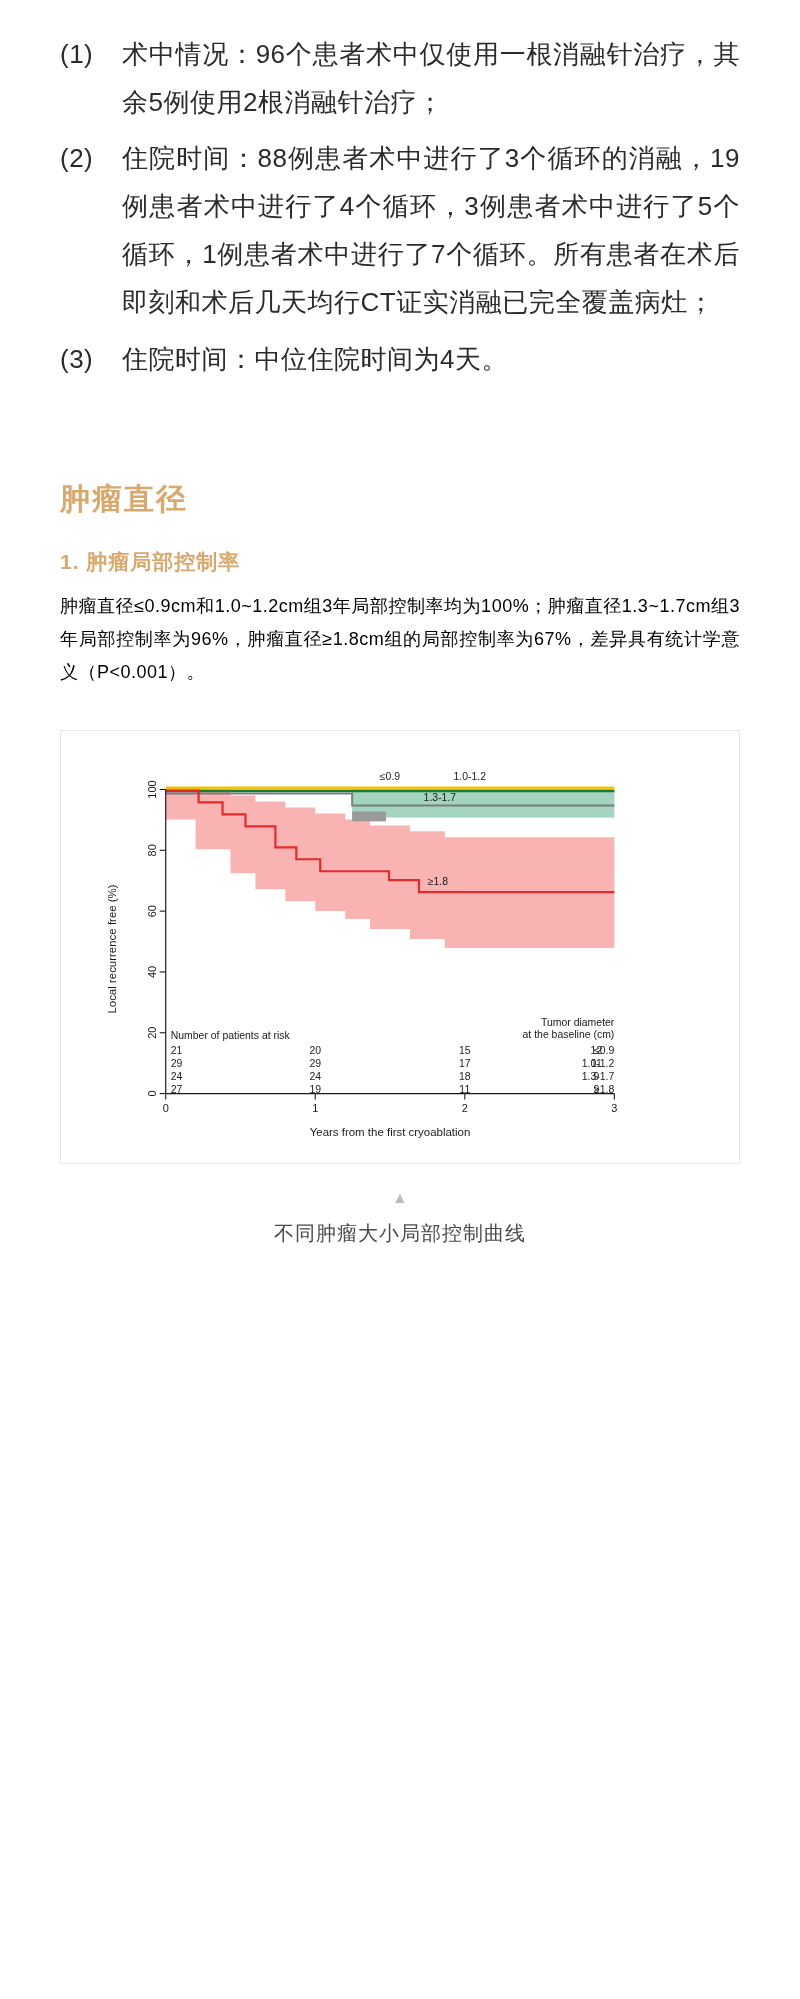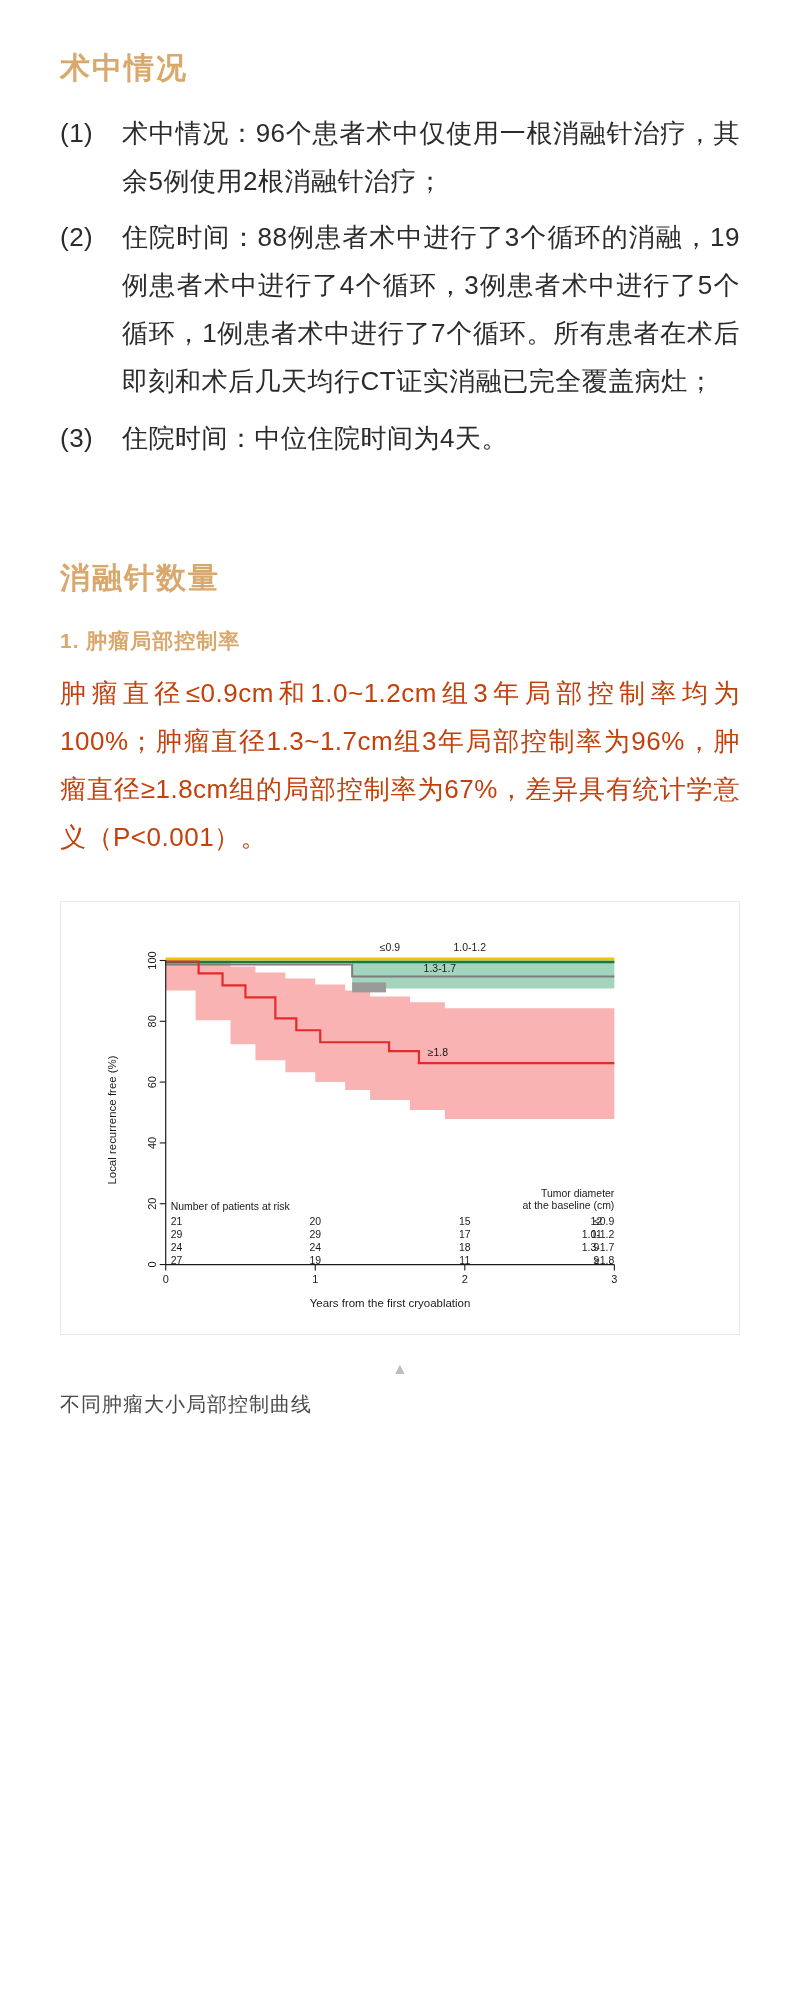--- a/index.html
+++ b/index.html
@@ -58,23 +58,23 @@
     text-justify: inter-ideograph;
   }
   .sub-heading {
     font-size: 21px;
     font-weight: bold;
     color: #d9a86c;
     margin: 6px 0 14px 0;
     letter-spacing: 1px;
   }
   .para {
-    font-size: 26px;
+    font-size: 18px;
     line-height: 1.85;
-    color: #c2410c;
+    color: #000000;
     text-align: justify;
     text-justify: inter-ideograph;
     margin: 0 0 10px 0;
     letter-spacing: 0.5px;
   }
   .figure-box {
     margin: 40px 0 0 0;
     border: 1px solid #e8e8e8;
     background: #fff;
     padding: 18px 10px 14px 10px;
@@ -91,49 +91,49 @@
     height: 100%;
   }
   .fig-arrow {
     text-align: center;
     margin-top: 26px;
     color: #bdbdbd;
     font-size: 16px;
     line-height: 1;
   }
   .fig-caption {
+    text-align: center;
     font-size: 20px;
     color: #4a4a4a;
     margin-top: 14px;
     letter-spacing: 1px;
   }
 </style>
 </head>
 <body>
 
 <div class="page">
 
-  <h2 class="section-heading">术中情况</h2>
 
   <ul class="ol">
     <li class="li">
       <span class="li-marker">(1)</span>
       <span class="li-body">术中情况：96个患者术中仅使用一根消融针治疗，其余5例使用2根消融针治疗；</span>
     </li>
     <li class="li">
       <span class="li-marker">(2)</span>
       <span class="li-body">住院时间：88例患者术中进行了3个循环的消融，19例患者术中进行了4个循环，3例患者术中进行了5个循环，1例患者术中进行了7个循环。所有患者在术后即刻和术后几天均行CT证实消融已完全覆盖病灶；</span>
     </li>
     <li class="li">
       <span class="li-marker">(3)</span>
       <span class="li-body">住院时间：中位住院时间为4天。</span>
     </li>
   </ul>
 
-  <h2 class="section-heading second">消融针数量</h2>
+  <h2 class="section-heading second">肿瘤直径</h2>
 
   <h3 class="sub-heading">1. 肿瘤局部控制率</h3>
 
   <p class="para">肿瘤直径≤0.9cm和1.0~1.2cm组3年局部控制率均为100%；肿瘤直径1.3~1.7cm组3年局部控制率为96%，肿瘤直径≥1.8cm组的局部控制率为67%，差异具有统计学意义（P&lt;0.001）。</p>
 
   <div class="figure-box">
     <div class="chart-wrap">
       <svg class="km" viewBox="0 0 660 400" preserveAspectRatio="xMidYMid meet">
 
         <path d="M95,40 L125,40 L125,40 L160,40 L160,46 L185,46 L185,52 L215,52 L215,58 L245,58 L245,64 L275,64 L275,70 L300,70 L300,76 L340,76 L340,82 L375,82 L375,88 L545,88 L545,199 L375,199 L375,190 L340,190 L340,180 L300,180 L300,170 L275,170 L275,162 L245,162 L245,152 L215,152 L215,140 L185,140 L185,124 L160,124 L160,100 L125,100 L125,70 L95,70 Z" fill="#f9b3b3"></path>

